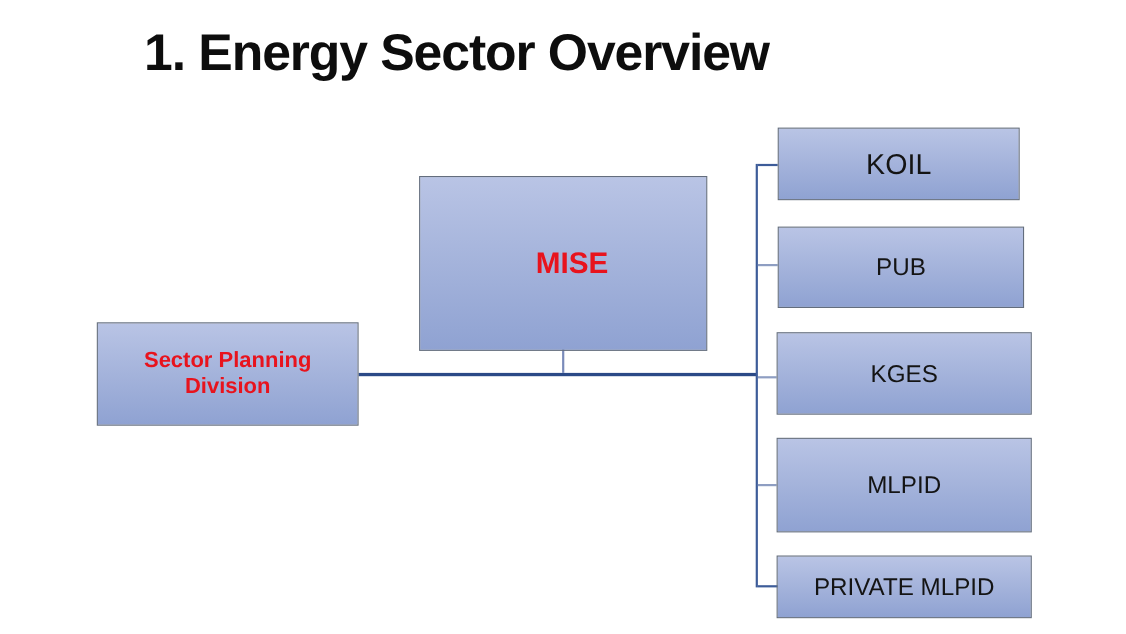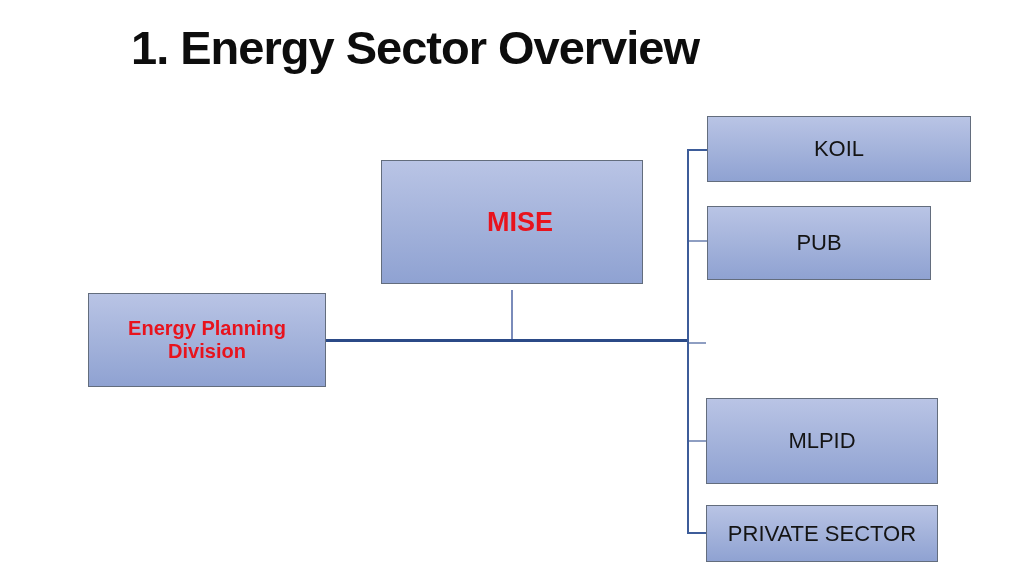--- a/index.html
+++ b/index.html
@@ -37,23 +37,23 @@
     text-align: center;
   }
   .node-red {
     color: #e8131d;
     font-weight: bold;
   }
   .node-black {
     color: #141414;
     font-weight: normal;
   }
-  .node-mise      { left: 381px; top: 160px; width: 262px; height: 124px; font-size: 27px; padding-left: 16px; }
+  .node-mise      { left: 381px; top: 160px; width: 262px; height: 159px; font-size: 27px; padding-left: 16px; }
   .node-epd       { left: 88px;  top: 293px; width: 238px; height: 94px;  font-size: 20px; line-height: 1.15; padding: 0 18px; }
-  .node-koil      { left: 707px; top: 116px; width: 264px; height: 66px;  font-size: 22px; text-align: right; }
+  .node-koil      { left: 707px; top: 116px; width: 220px; height: 66px;  font-size: 26px; text-align: right; }
   .node-pub       { left: 707px; top: 206px; width: 224px; height: 74px;  font-size: 22px; }
   .node-kges      { left: 706px; top: 302px; width: 232px; height: 75px;  font-size: 22px; }
   .node-mlpid     { left: 706px; top: 398px; width: 232px; height: 86px;  font-size: 22px; }
   .node-private   { left: 706px; top: 505px; width: 232px; height: 57px;  font-size: 22px; }
   .line { position: absolute; }
   .line-main      { left: 326px; top: 339px; width: 362px; height: 3px; background: #2b4a87; }
   .line-mise-drop { left: 511px; top: 290px; width: 2px;  height: 49px; background: #7a8bba; }
   .line-trunk     { left: 687px; top: 149px; width: 2px;  height: 385px; background: #3d5c99; }
   .stub-koil      { left: 689px; top: 149px; width: 18px; height: 2px; background: #3d5c99; }
   .stub-pub       { left: 689px; top: 240px; width: 18px; height: 2px; background: #8e9ec2; }
@@ -72,24 +72,25 @@
   <div class="line line-mise-drop"></div>
   <div class="line line-trunk"></div>
   <div class="line stub-koil"></div>
   <div class="line stub-pub"></div>
   <div class="line stub-kges"></div>
   <div class="line stub-mlpid"></div>
   <div class="line stub-private"></div>
 
   <div class="node node-mise node-red">MISE</div>
 
-  <div class="node node-epd node-red">Energy Planning Division</div>
+  <div class="node node-epd node-red">Sector Planning Division</div>
 
   <div class="node node-koil node-black">KOIL</div>
 
   <div class="node node-pub node-black">PUB</div>
 
+  <div class="node node-kges node-black">KGES</div>
 
   <div class="node node-mlpid node-black">MLPID</div>
 
-  <div class="node node-private node-black">PRIVATE SECTOR</div>
+  <div class="node node-private node-black">PRIVATE MLPID</div>
 
 </div>
 
 </body></html>

